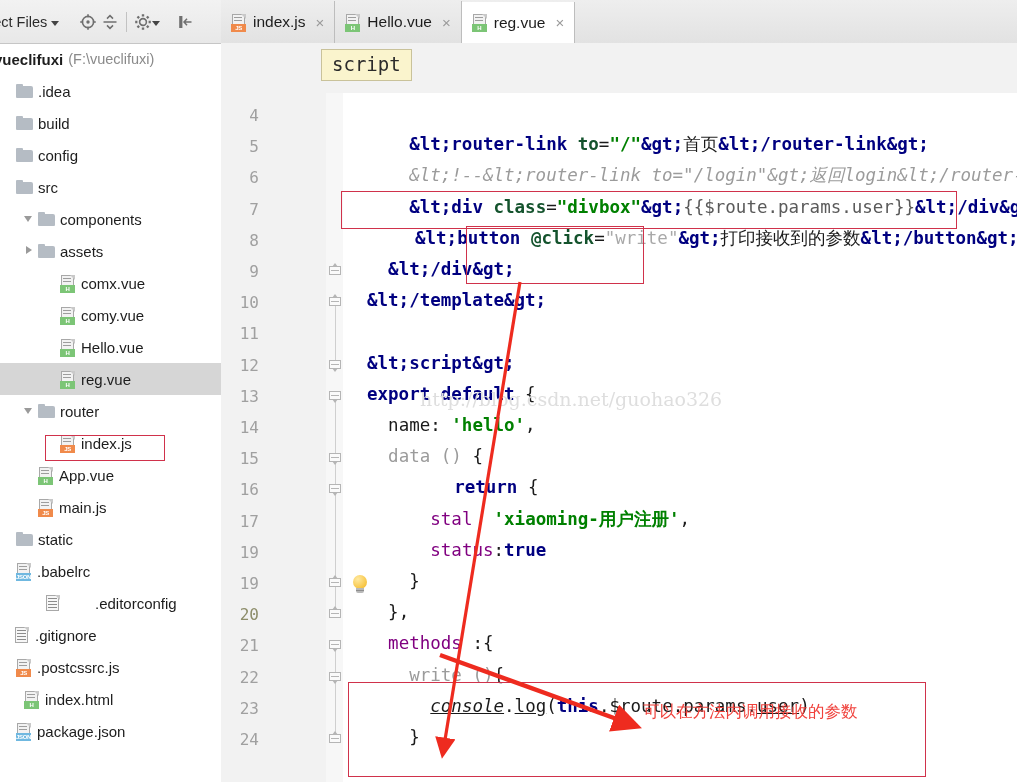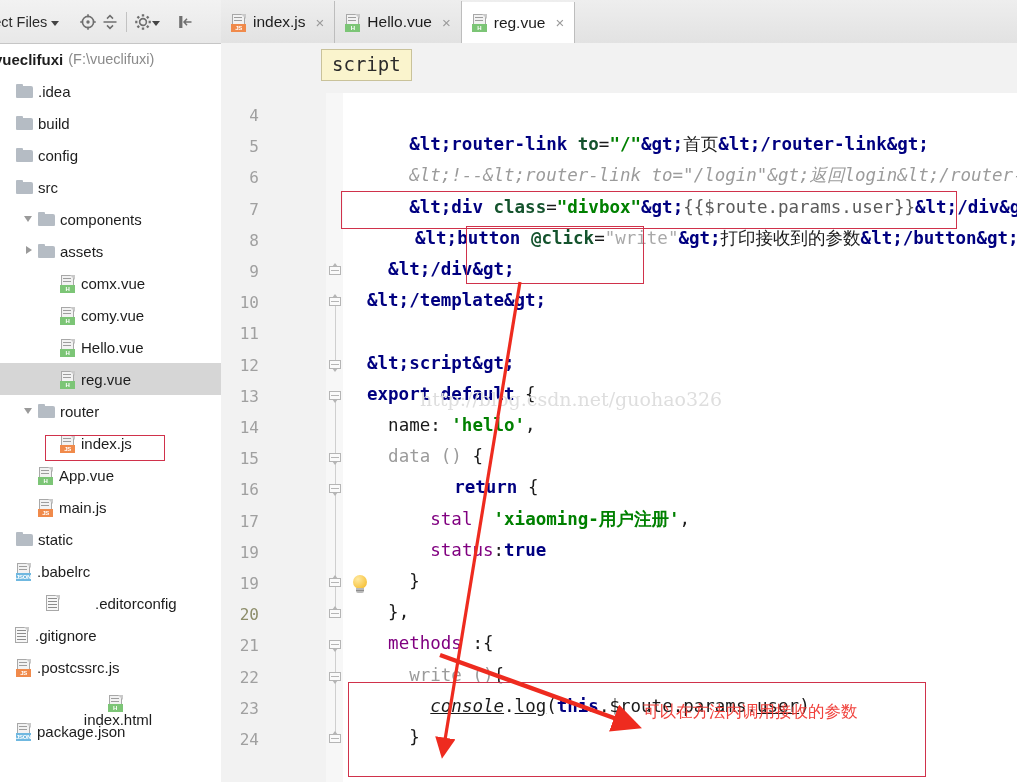--- a/index.html
+++ b/index.html
@@ -407,21 +407,21 @@
             <span class="arrow"></span>
             <span class="ico file">
               <span class="pg"></span>
               <span class="fold"></span>
               <span class="ln" style="top: 3px;"></span>
               <span class="ln" style="top: 6px;"></span>
               <span class="badge js">JS</span>
             </span>
             <span class="nm">.postcssrc.js</span>
           </div>
-          <div class="trow" style="padding-left: 10px; flex-direction: column;">
+          <div class="trow" style="padding-left: 10px;">
             <span class="arrow"></span>
             <span class="ico file">
               <span class="pg"></span>
               <span class="fold"></span>
               <span class="ln" style="top: 3px;"></span>
               <span class="ln" style="top: 6px;"></span>
               <span class="badge h">H</span>
             </span>
             <span class="nm">index.html</span>
           </div>

